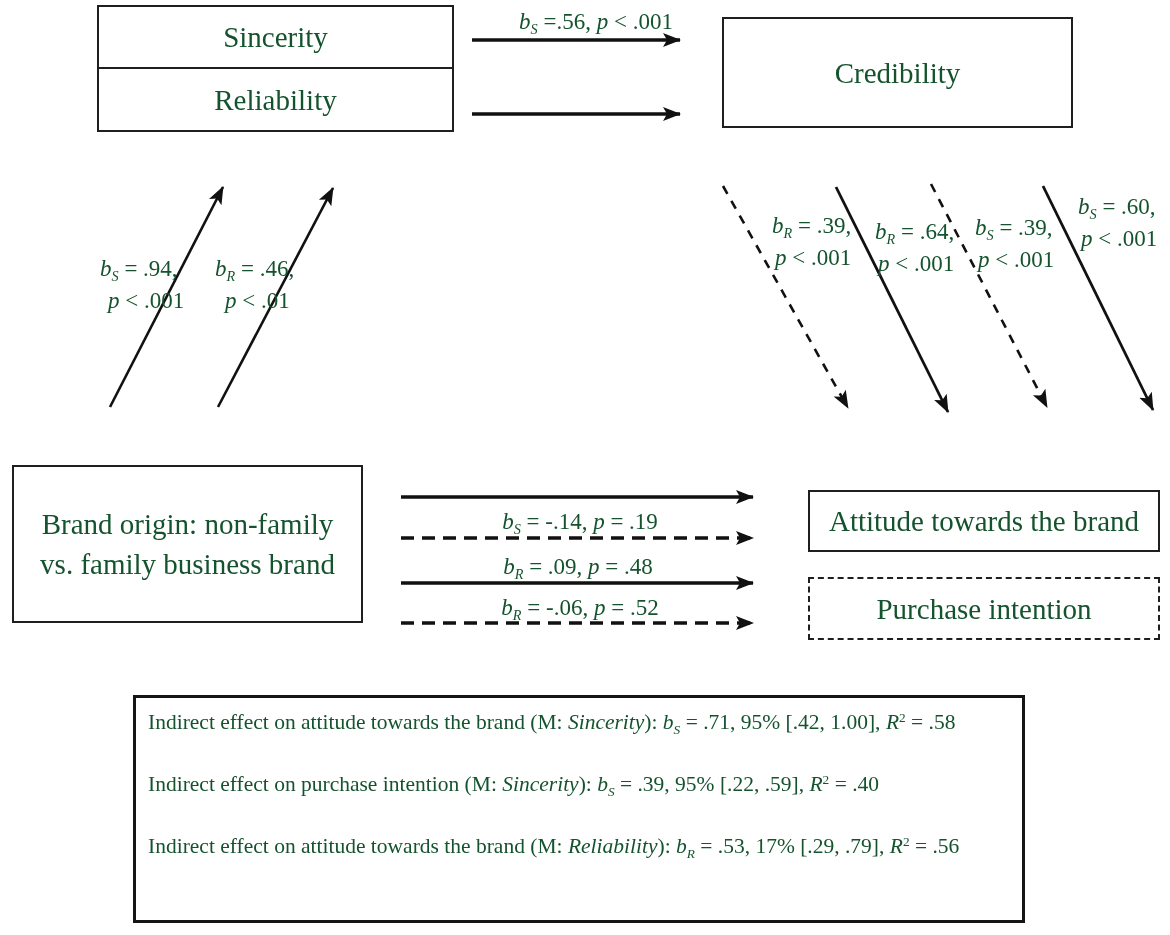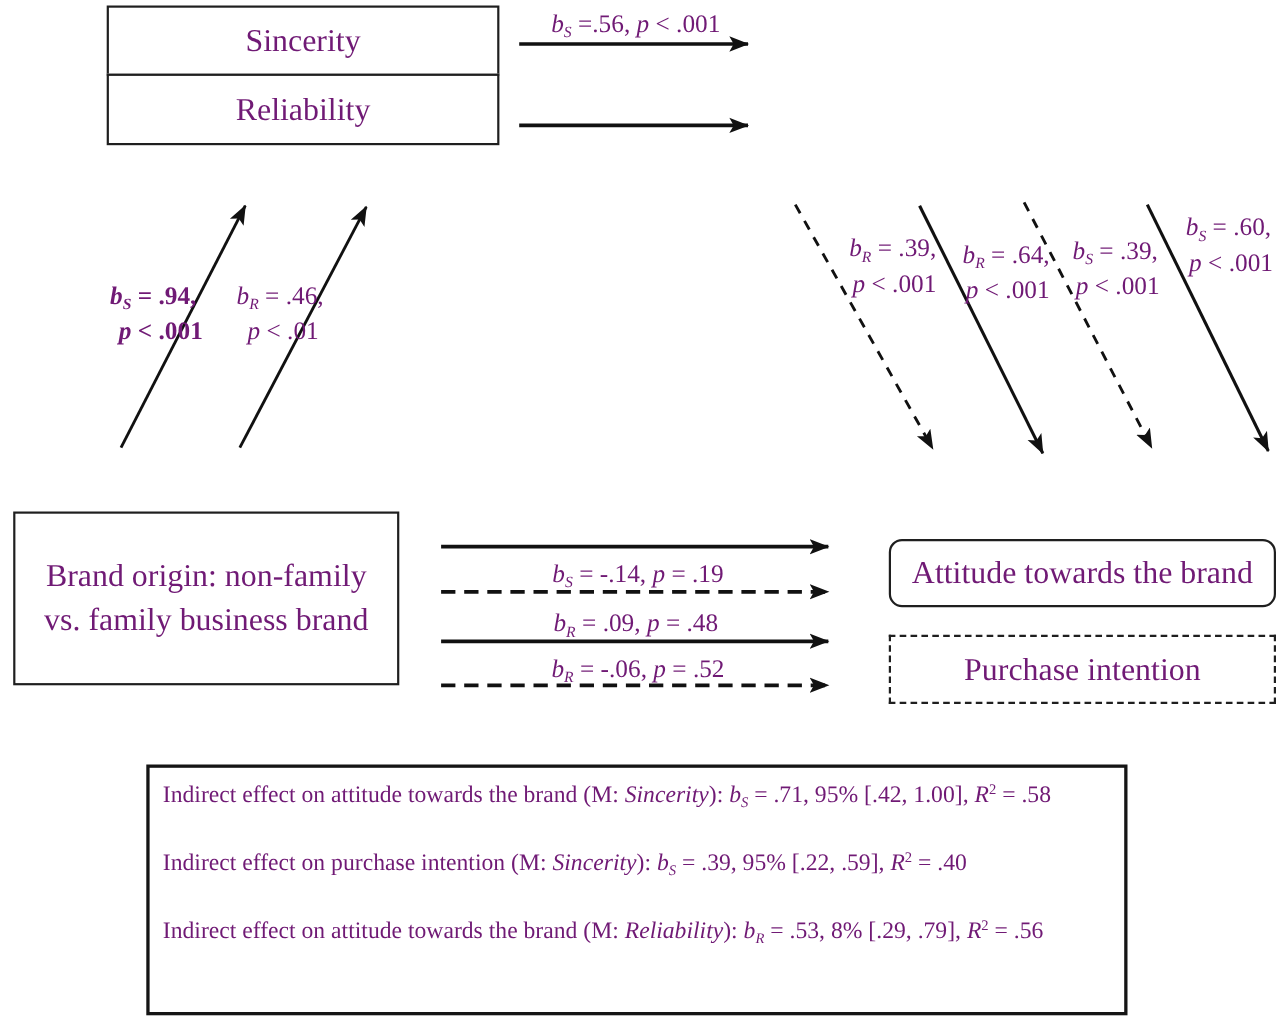--- a/index.html
+++ b/index.html
@@ -1,17 +1,17 @@
 <!DOCTYPE html>
 <html><head>
 <meta charset="utf-8">
 <style>
   html,body{margin:0;padding:0;background:#fff;}
   .canvas{position:relative;width:1170px;height:935px;background:#fff;overflow:hidden;
-          font-family:"Liberation Serif","DejaVu Serif",serif;color:#701a75;}
+          font-family:"Liberation Serif","DejaVu Serif",serif;color:#14532d;}
   .arrows{position:absolute;left:0;top:0;}
   .box{position:absolute;border:2px solid #1f1f1f;background:#fff;box-sizing:border-box;
        display:flex;align-items:center;justify-content:center;text-align:center;
        font-size:29px;line-height:40px;}
   .box.dashed{border:2px dashed #1f1f1f;}
   .stat{position:absolute;font-size:23px;line-height:32px;white-space:nowrap;}
   .stat.ctr{transform:translateX(-50%);}
   .it{font-style:italic;}
   .stat sub,.stat-line sub{font-style:italic;font-size:0.62em;vertical-align:-0.35em;line-height:0;}
   .stat-line sup{font-size:0.62em;vertical-align:0.55em;line-height:0;}
@@ -49,38 +49,41 @@
     <line x1="401" y1="583" x2="753" y2="583" stroke="#111" stroke-width="3.4" marker-end="url(#ah)"></line>
     <line x1="401" y1="623" x2="753" y2="623" stroke="#111" stroke-width="3.4" stroke-dasharray="13 8" marker-end="url(#ah)"></line>
   </svg>
 
   <div class="box" style="left:97px;top:5px;width:357px;height:64px;">
     <span>Sincerity</span>
   </div>
   <div class="box" style="left:97px;top:67px;width:357px;height:65px;">
     <span>Reliability</span>
   </div>
+  <div class="box" style="left:722px;top:17px;width:351px;height:111px;">
+    <span>Credibility</span>
+  </div>
   <div class="box" style="left:12px;top:465px;width:351px;height:158px;">
     <span>
       <span class="l2">Brand origin: non-family</span>
       <span class="l2">vs. family business brand</span>
     </span>
   </div>
-  <div class="box" style="left:808px;top:490px;width:352px;height:62px;border-radius:12px;">
+  <div class="box" style="left:808px;top:490px;width:352px;height:62px;">
     <span>Attitude towards the brand</span>
   </div>
   <div class="box dashed" style="left:808px;top:577px;width:352px;height:63px;">
     <span>Purchase intention</span>
   </div>
 
-  <div class="stat ctr" style="left:578px;top:6px;text-align:right;">
+  <div class="stat ctr" style="left:596px;top:6px;text-align:right;">
     <span class="it">b</span><sub>S</sub><span> =.56, </span><span class="it">p</span><span> &lt; .001</span>
   </div>
 
-  <div class="stat" style="left:100px;top:253px;font-weight:bold;">
+  <div class="stat" style="left:100px;top:253px;">
     <span class="it">b</span><sub>S</sub><span> = .94,</span>
     <span class="l2" style="padding-left:8px;"><span class="it">p</span><span> &lt; .001</span></span>
   </div>
   <div class="stat" style="left:215px;top:253px;">
     <span class="it">b</span><sub>R</sub><span> = .46,</span>
     <span class="l2" style="padding-left:10px;"><span class="it">p</span><span> &lt; .01</span></span>
   </div>
 
   <div class="stat" style="left:772px;top:210px;">
     <span class="it">b</span><sub>R</sub><span> = .39,</span>
@@ -110,17 +113,17 @@
   </div>
 
   <div class="statsbox">
     <div class="stat-line">
       <span>Indirect effect on attitude towards the brand (M: </span><span class="it">Sincerity</span><span>): </span><span class="it">b</span><sub>S</sub><span> = .71, 95% [.42, 1.00], </span><span class="it">R</span><sup>2</sup><span> = .58</span>
     </div>
     <div class="stat-line">
       <span>Indirect effect on purchase intention (M: </span><span class="it">Sincerity</span><span>): </span><span class="it">b</span><sub>S</sub><span> = .39, 95% [.22, .59], </span><span class="it">R</span><sup>2</sup><span> = .40</span>
     </div>
     <div class="stat-line">
-      <span>Indirect effect on attitude towards the brand (M: </span><span class="it">Reliability</span><span>): </span><span class="it">b</span><sub>R</sub><span> = .53, 8% [.29, .79], </span><span class="it">R</span><sup>2</sup><span> = .56</span>
+      <span>Indirect effect on attitude towards the brand (M: </span><span class="it">Reliability</span><span>): </span><span class="it">b</span><sub>R</sub><span> = .53, 17% [.29, .79], </span><span class="it">R</span><sup>2</sup><span> = .56</span>
     </div>
   </div>
 
 </div>
 
 </body></html>

